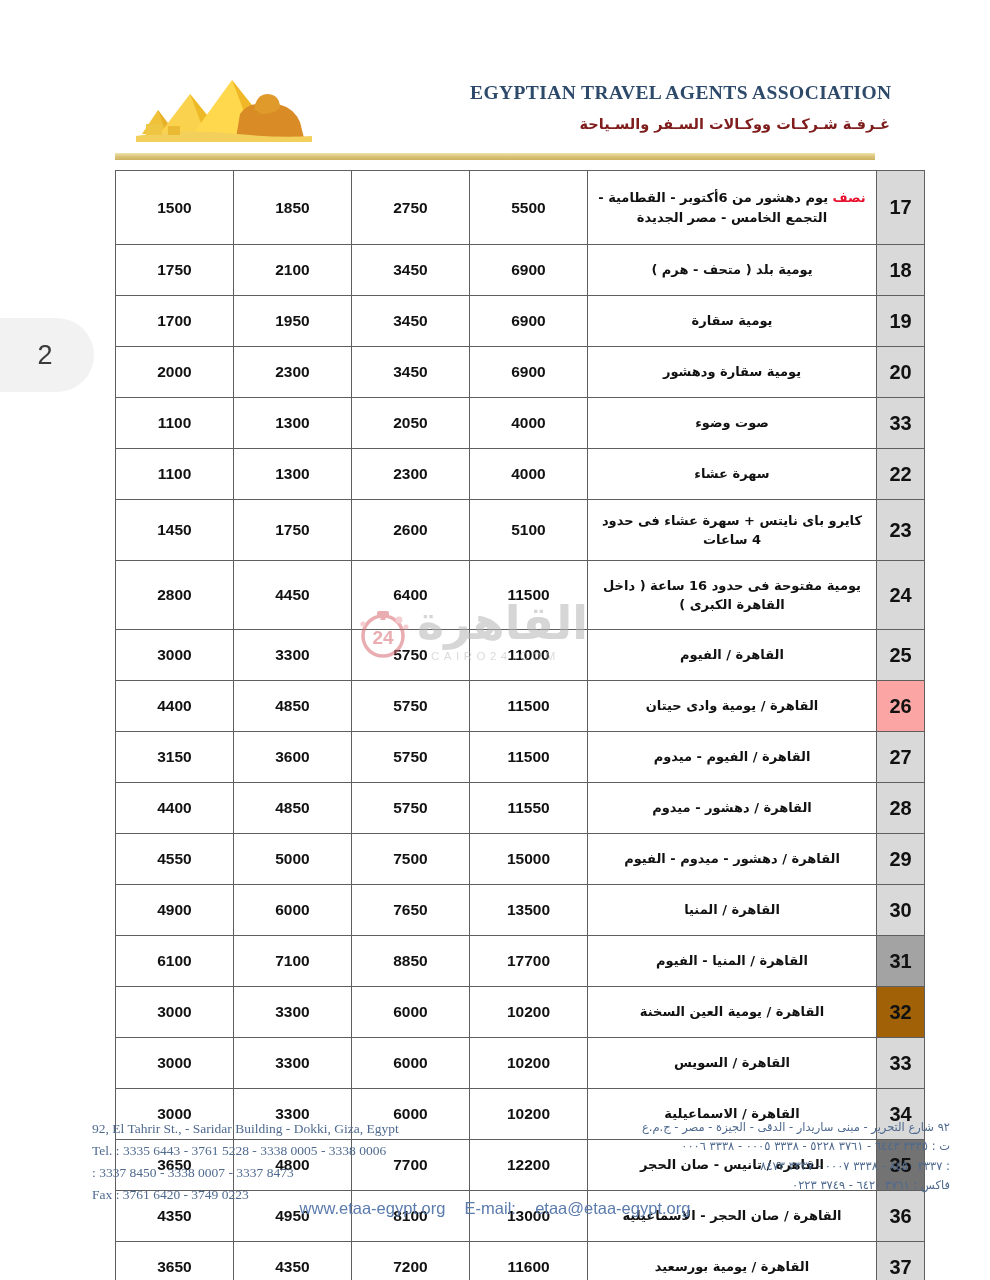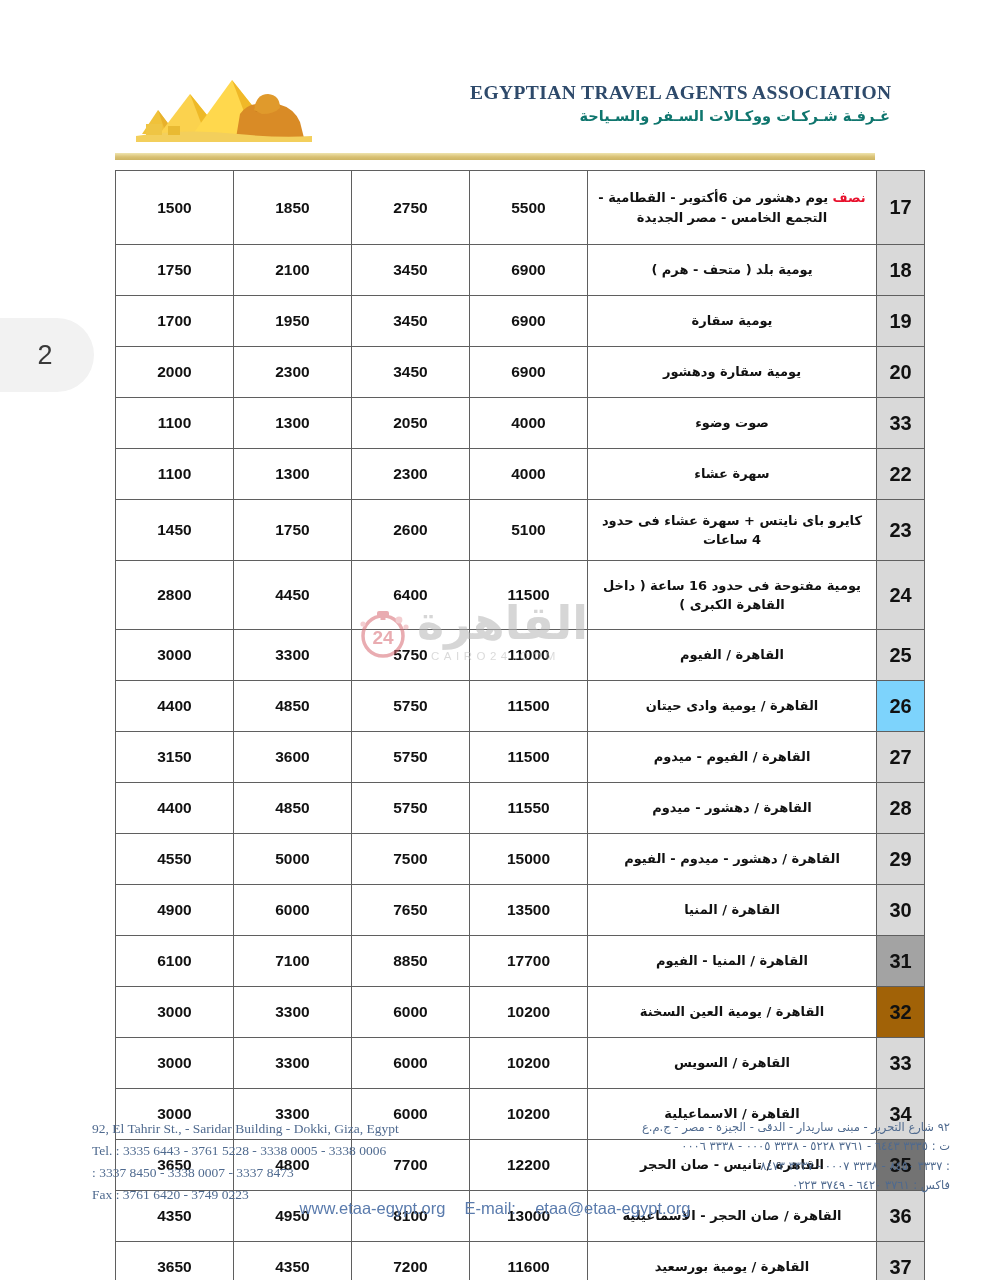--- a/index.html
+++ b/index.html
@@ -62,24 +62,24 @@
     font-weight: bold;
     font-size: 19.5px;
     letter-spacing: 0.4px;
     color: #2e4a6b;
     white-space: nowrap;
   }
   #org-title-ar {
     font-family: "DejaVu Sans", sans-serif;
     font-weight: bold;
     font-size: 14.5px;
-    color: #0f766e;
+    color: #7f1d1d;
     direction: rtl;
     text-align: right;
-    margin-top: 4px;
+    margin-top: 12px;
     letter-spacing: 1px;
     white-space: nowrap;
   }
   #gold-rule {
     position: absolute;
     left: 115px;
     top: 153px;
     width: 760px;
     height: 7px;
     background: linear-gradient(180deg, #efe4ae 0%, #d9c175 55%, #cdb463 100%);
@@ -330,21 +330,21 @@
           <td class="num">11000</td>
           <td class="desc"><span>القاهرة / الفيوم</span></td>
           <td class="idx" style="background: rgb(217, 217, 217);">25</td>
         </tr>
         <tr class="r-2">
           <td class="num">4400</td>
           <td class="num">4850</td>
           <td class="num">5750</td>
           <td class="num">11500</td>
           <td class="desc"><span>القاهرة / يومية وادى حيتان</span></td>
-          <td class="idx" style="background: #7dd3fc;">26</td>
+          <td class="idx" style="background: #fca5a5;">26</td>
         </tr>
         <tr class="r-2">
           <td class="num">3150</td>
           <td class="num">3600</td>
           <td class="num">5750</td>
           <td class="num">11500</td>
           <td class="desc"><span>القاهرة / الفيوم - ميدوم</span></td>
           <td class="idx" style="background: rgb(217, 217, 217);">27</td>
         </tr>
         <tr class="r-2">

